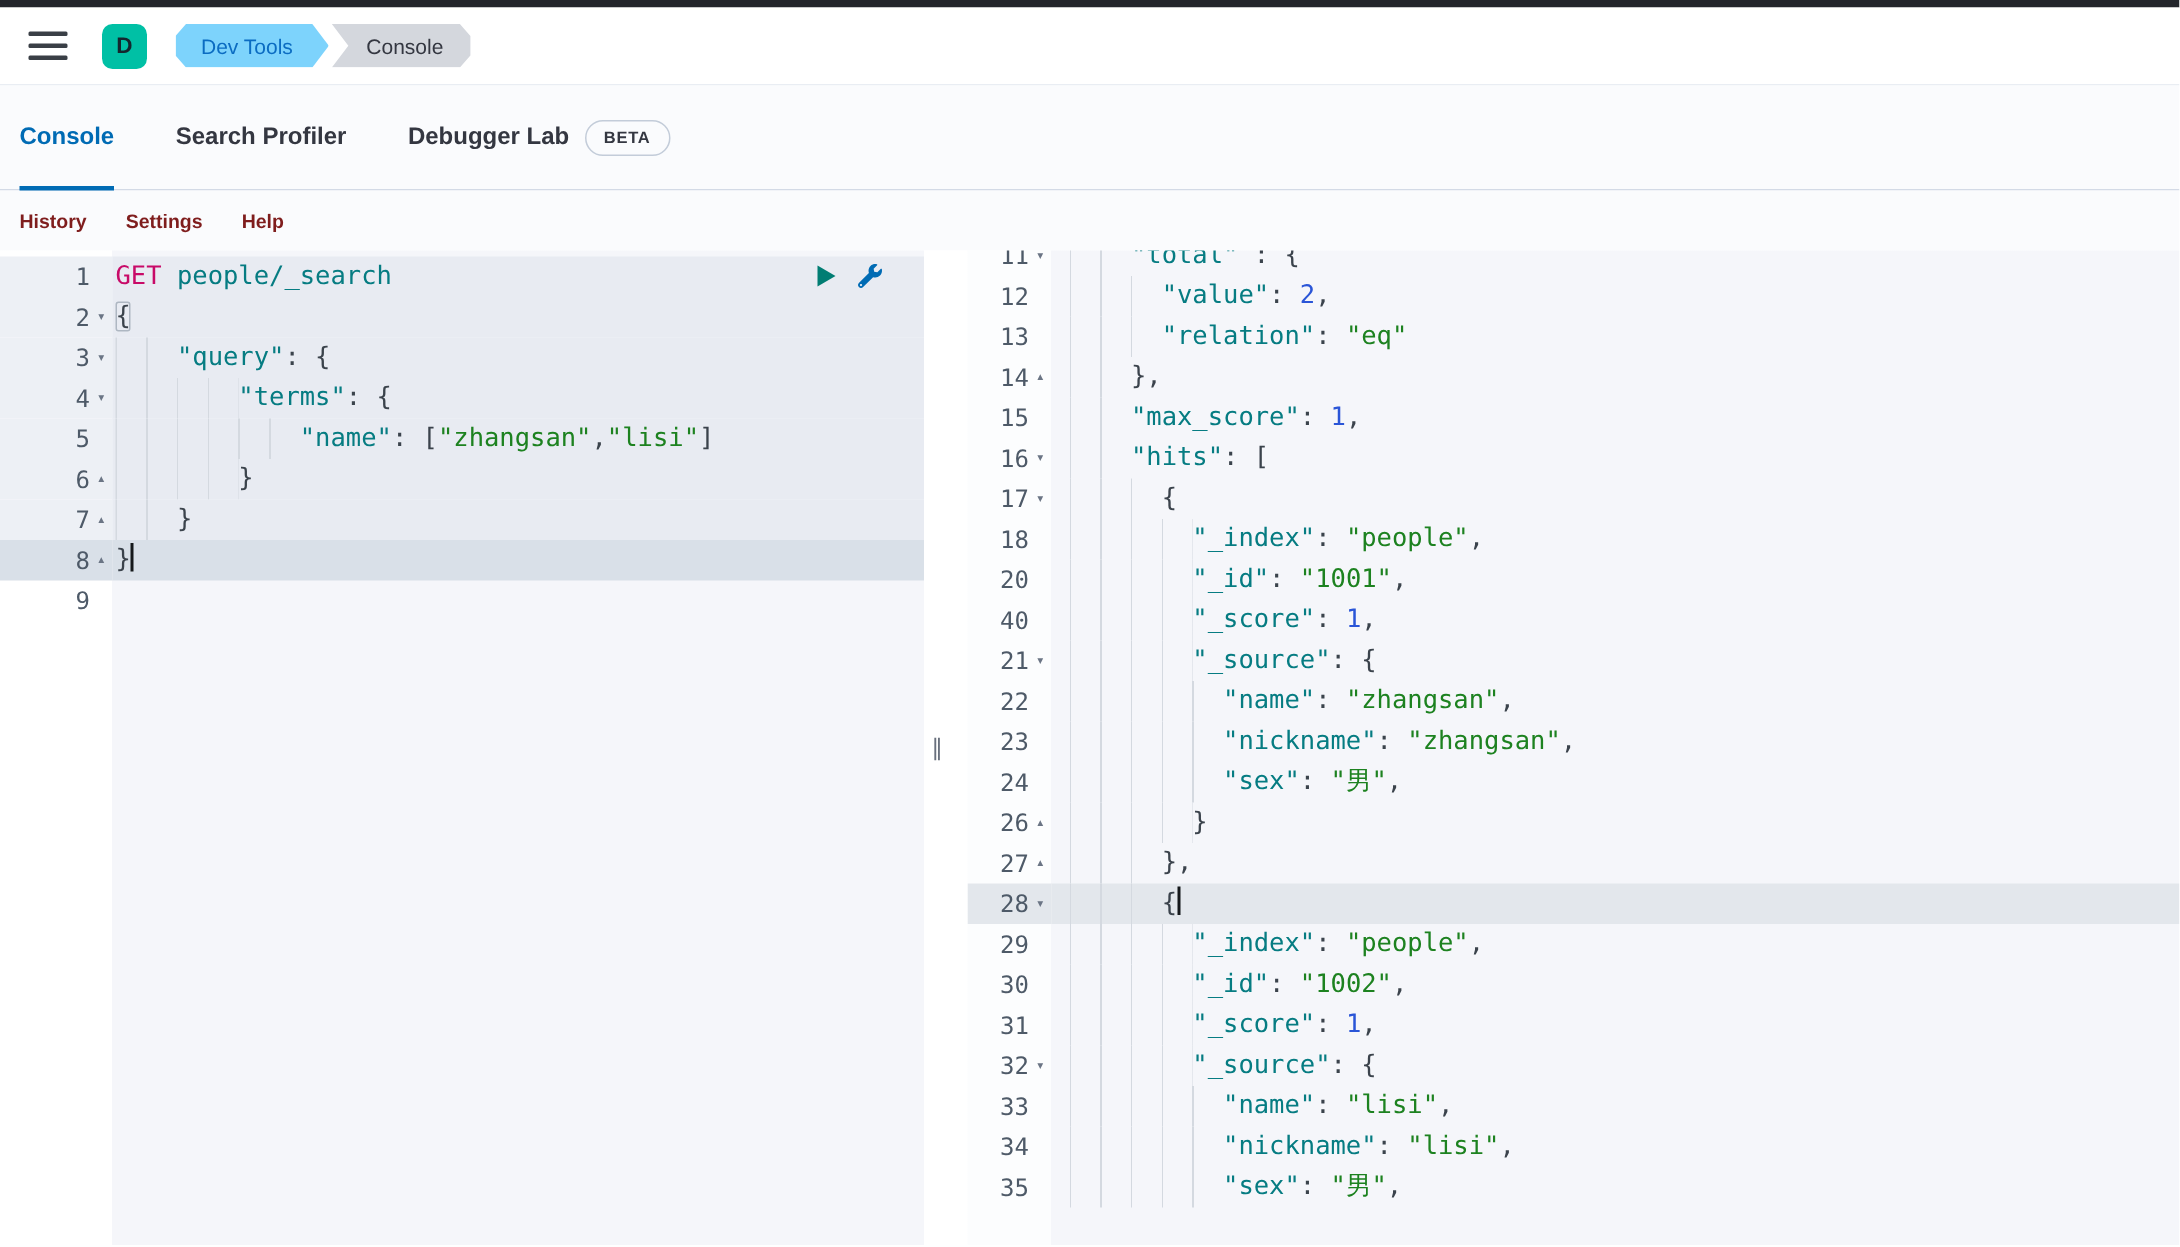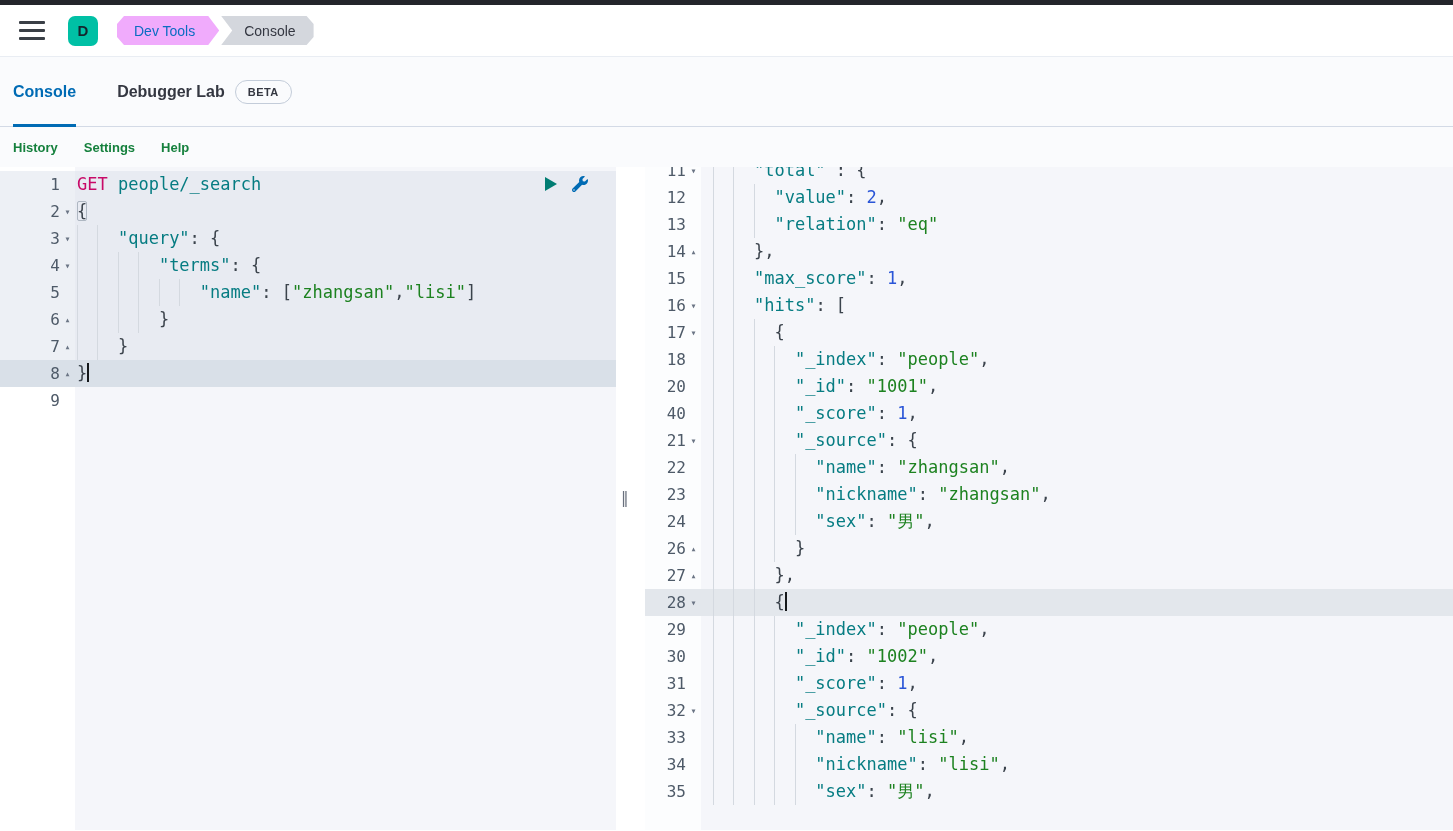--- a/index.html
+++ b/index.html
@@ -12,39 +12,39 @@
     padding-left:19px; border-bottom:1px solid #e9edf3; }
   .hamburger { width:26px; height:19px; display:flex; flex-direction:column;
     justify-content:space-between; cursor:pointer; background:none; border:none; }
   .hamburger span { display:block; height:3px; background:#3a3f46; border-radius:1px; }
   .logo { width:30px; height:30px; margin-left:23px; border-radius:7px; background:#00c0a5;
     color:#14262e; font-weight:700; font-size:15px; display:flex; align-items:center;
     justify-content:center; cursor:pointer; }
   .breadcrumbs { display:flex; align-items:center; margin-left:19px; }
   .crumb { height:29px; display:flex; align-items:center; font-size:14px; font-weight:500;
     cursor:pointer; }
-  .crumb.primary { background:#f0abfc; color:#0b6cc2; padding:0 24px 0 17px;
+  .crumb.primary { background:#7dd3fc; color:#0b6cc2; padding:0 24px 0 17px;
     clip-path:polygon(7px 0, calc(100% - 11px) 0, 100% 50%, calc(100% - 11px) 100%, 7px 100%, 0 calc(100% - 8px), 0 8px); }
   .crumb.default { background:#d4d7dd; color:#343741; margin-left:2px; padding:0 18px 0 23px;
     clip-path:polygon(0 0, calc(100% - 7px) 0, 100% 8px, 100% calc(100% - 8px), calc(100% - 7px) 100%, 0 100%, 11px 50%); }
 
   .tabbar { height:70px; background:#fafbfd; border-bottom:1px solid #d3dae6;
     display:flex; align-items:center; gap:41px; padding-left:13px; }
   .tab { height:100%; display:flex; align-items:center; font-size:16px; font-weight:700;
     color:#343741; position:relative; cursor:pointer; }
   .tab.active { color:#006bb4; }
   .tab.active::after { content:""; position:absolute; left:0; right:0; bottom:-1px;
     height:3px; background:#006bb4; }
   .beta-badge { margin-left:10px; height:24px; padding:0 12px; border:1px solid #c3ccd9;
     border-radius:13px; font-size:11px; font-weight:700; letter-spacing:.5px;
     display:flex; align-items:center; color:#343741; }
 
   .menubar { height:40px; background:#fafbfd; display:flex; align-items:center;
     gap:26px; padding-left:13px; }
-  .menu-item { font-size:13px; font-weight:700; color:#15803d; cursor:pointer; }
+  .menu-item { font-size:13px; font-weight:700; color:#7f1d1d; cursor:pointer; }
 
   .editors { display:flex; height:663px; position:relative;
     font-family:"DejaVu Sans Mono", monospace; font-size:17px; line-height:27px; }
   .pane { position:relative; }
   .pane-left { width:616px; flex:none; padding-top:4px;
     background:linear-gradient(to right, #ffffff 75px, #f5f6fa 75px); }
   .splitter { width:29px; flex:none; background:#fff; position:relative; }
   .handle { position:absolute; top:318px; left:5px; color:#69707d; font-size:15px;
     cursor:col-resize; font-family:"DejaVu Sans", sans-serif; }
   .pane-right { flex:1; overflow:hidden;
@@ -100,20 +100,23 @@
   <div class="logo">D</div>
   <nav class="breadcrumbs" id="breadcrumbs">
       <div class="crumb primary">Dev Tools</div>
       <div class="crumb default">Console</div>
     </nav>
 </header>
 
 <nav class="tabbar" id="tabbar">
     <div class="tab active">
       <span>Console</span>
+    </div>
+    <div class="tab">
+      <span>Search Profiler</span>
     </div>
     <div class="tab">
       <span>Debugger Lab</span>
       <span class="beta-badge">BETA</span>
     </div>
   </nav>
 
 <nav class="menubar" id="menubar">
     <span class="menu-item">History</span>
     <span class="menu-item">Settings</span>

